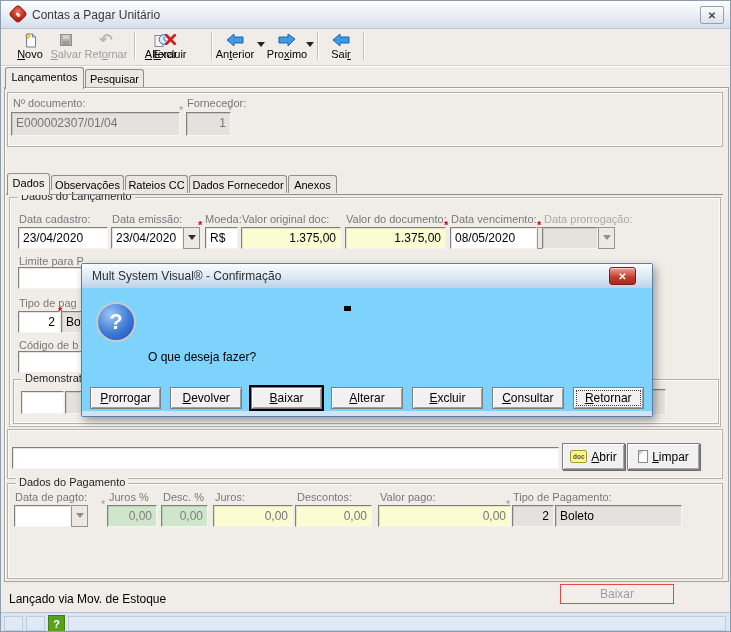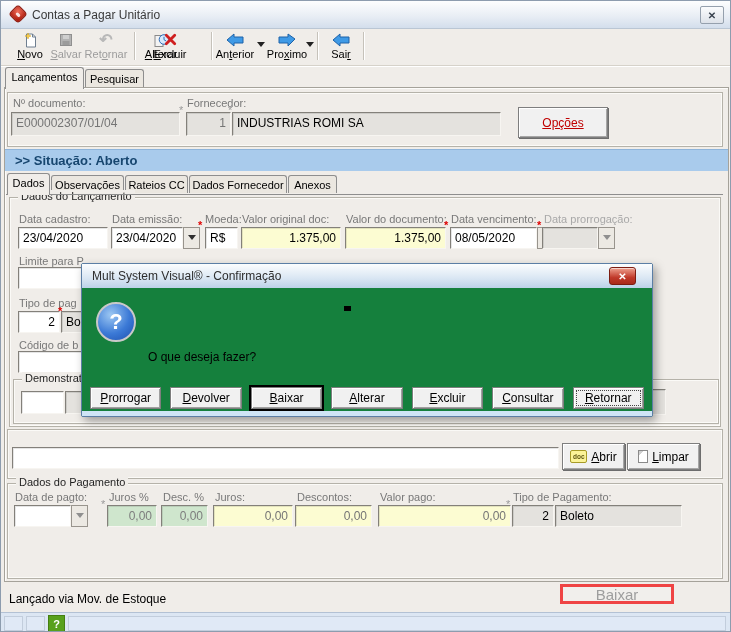--- a/index.html
+++ b/index.html
@@ -38,25 +38,25 @@
   .tri{width:0;height:0;border:4px solid transparent;border-top:5px solid #2f2f2f;margin-top:7px}
   .combo.dis .txt{background:#e4e2de}
   .combo.dis .tri{border-top-color:#8f8f8f}
   .btn3d{position:absolute;background:#f1f1f1;border:1px solid #7e7e7e;box-shadow:inset 1px 1px 0 #fff,inset -1px -1px 0 #a6a6a6,1px 1px 0 #6d6d6d;font-size:12px;color:#000;display:flex;align-items:center;justify-content:center;white-space:nowrap;gap:4px}
   .redstar{position:absolute;color:#e00000;font-size:11px;font-weight:bold}
   .graystar{position:absolute;color:#9a9a9a;font-size:11px}
   .sitbar{position:absolute;left:4px;top:148px;width:723px;height:22px;background:#a9cbec;border-top:1px solid #8fb4da}
   .sitbar span{position:absolute;left:10px;top:3px;font-size:13px;font-weight:bold;color:#17466f;white-space:nowrap}
   .warn{color:#dd0000}
   .optlink{color:#c00000;text-decoration:underline;font-size:12px}
-  .footbtn{position:absolute;left:559px;top:583px;width:114px;height:20px;background:#f1efec;border:3px solid #ef4444;color:#9e9e9e;font-size:15px;display:flex;align-items:center;justify-content:center}
+  .footbtn{position:absolute;left:559px;top:583px;width:114px;height:20px;background:#f1efec;border:1px solid #ef4444;color:#9e9e9e;font-size:12px;display:flex;align-items:center;justify-content:center}
   .statusbar{position:absolute;left:0;top:611px;width:731px;height:21px;background:#dce6f3;border-top:1px solid #b3c1d4}
   .scell{position:absolute;top:3px;height:15px;border:1px solid #c2cddc;background:#e0e9f6}
   .helpico{position:absolute;left:47px;top:2px;width:17px;height:17px;background:#58a11c;border:1px solid #457f12;color:#fff;font-weight:bold;font-size:11px;display:flex;align-items:center;justify-content:center}
-  .dialog{position:absolute;left:80px;top:262px;width:572px;height:154px;background:#15803d;border:1px solid #5b7ea5;border-radius:2px;box-shadow:3px 4px 10px rgba(0,0,0,.35);z-index:20}
+  .dialog{position:absolute;left:80px;top:262px;width:572px;height:154px;background:#7dd3fc;border:1px solid #5b7ea5;border-radius:2px;box-shadow:3px 4px 10px rgba(0,0,0,.35);z-index:20}
   .dlg-title{position:absolute;left:0;top:0;width:570px;height:24px;background:linear-gradient(#fbfdfe,#d9e6f3 60%,#bcd2e8)}
   .dlg-title span{position:absolute;left:10px;top:5px;font-size:12px;color:#2e2e2e;white-space:nowrap}
   .dlg-close{position:absolute;left:527px;top:3px;width:27px;height:18px;background:linear-gradient(#efa18f,#c0392a 60%,#a92a1a);border:1px solid #7c1d12;border-radius:3px;box-shadow:inset 0 1px 0 rgba(255,255,255,.55);color:#fff;font-size:10px;font-weight:bold;display:flex;align-items:center;justify-content:center}
   .dlg-strip{position:absolute;left:0;top:147px;width:570px;height:5px;background:#cfe5f6}
   .qicon{position:absolute;left:14px;top:38px;width:40px;height:40px;border-radius:50%;background:radial-gradient(circle at 35% 30%,#9cc7f2,#3b79d6 55%,#1d4fae);border:2px solid #c9c9c9;color:#fff;font-size:22px;font-weight:bold;display:flex;align-items:center;justify-content:center}
   .dlg-text{position:absolute;left:66px;font-size:12px;color:#000;white-space:nowrap}
   .dlg-sq{position:absolute;left:262px;top:42px;width:7px;height:5px;background:#000}
   .dlg-btnrow{position:absolute;left:8px;top:123px;width:554px;height:22px;display:flex;gap:9px}
   .dbtn{flex:1;background:#f1f1f1;border:1px solid #7e7e7e;box-shadow:inset 1px 1px 0 #fff,inset -1px -1px 0 #a0a0a0;font-size:12px;color:#000;display:flex;align-items:center;justify-content:center;white-space:nowrap}
   .dbtn.default{box-shadow:inset 1px 1px 0 #fff,inset -1px -1px 0 #a0a0a0,0 0 0 2px #000}
@@ -159,28 +159,21 @@
 
   <div class="panel"></div>
 
   <div class="groove" style="left:6px;top:91px;width:716px;height:55px"></div>
   <span class="lbl" style="left:12px;top:96px">Nº documento:</span>
   <span class="graystar" style="left:178px;top:103px">*</span>
   <span class="lbl" style="left:186px;top:96px">Fornecedor:</span>
   <span class="graystar" style="left:227px;top:103px">*</span>
   <div class="sunken grayf graytext" style="left:10px;top:111px;width:169px;height:24px">E000002307/01/04</div>
   <div class="sunken grayf graytext right" style="left:185px;top:111px;width:45px;height:24px">1</div>
-  <div class="sunken grayf" style="left:231px;top:111px;width:269px;height:24px">INDUSTRIAS ROMI SA</div>
-  <div class="btn3d" style="left:517px;top:106px;width:90px;height:31px">
-    <span class="optlink">Opções</span>
-  </div>
-
-  <div class="sitbar">
-    <span>&gt;&gt; Situação: Aberto</span>
-  </div>
+
 
   <div class="tabline"></div>
   <div class="tab active" style="left:6px;top:172px;width:43px;height:22px;z-index:2">Dados</div>
   <div class="tab" style="left:50px;top:174px;width:73px;height:18px">Observações</div>
   <div class="tab" style="left:124px;top:174px;width:63px;height:18px">Rateios CC</div>
   <div class="tab" style="left:188px;top:174px;width:98px;height:18px">Dados Fornecedor</div>
   <div class="tab" style="left:287px;top:174px;width:49px;height:18px">Anexos</div>
 
   <div class="groove" style="left:8px;top:196px;width:712px;height:230px">
     <span class="legend">Dados do Lançamento</span>

